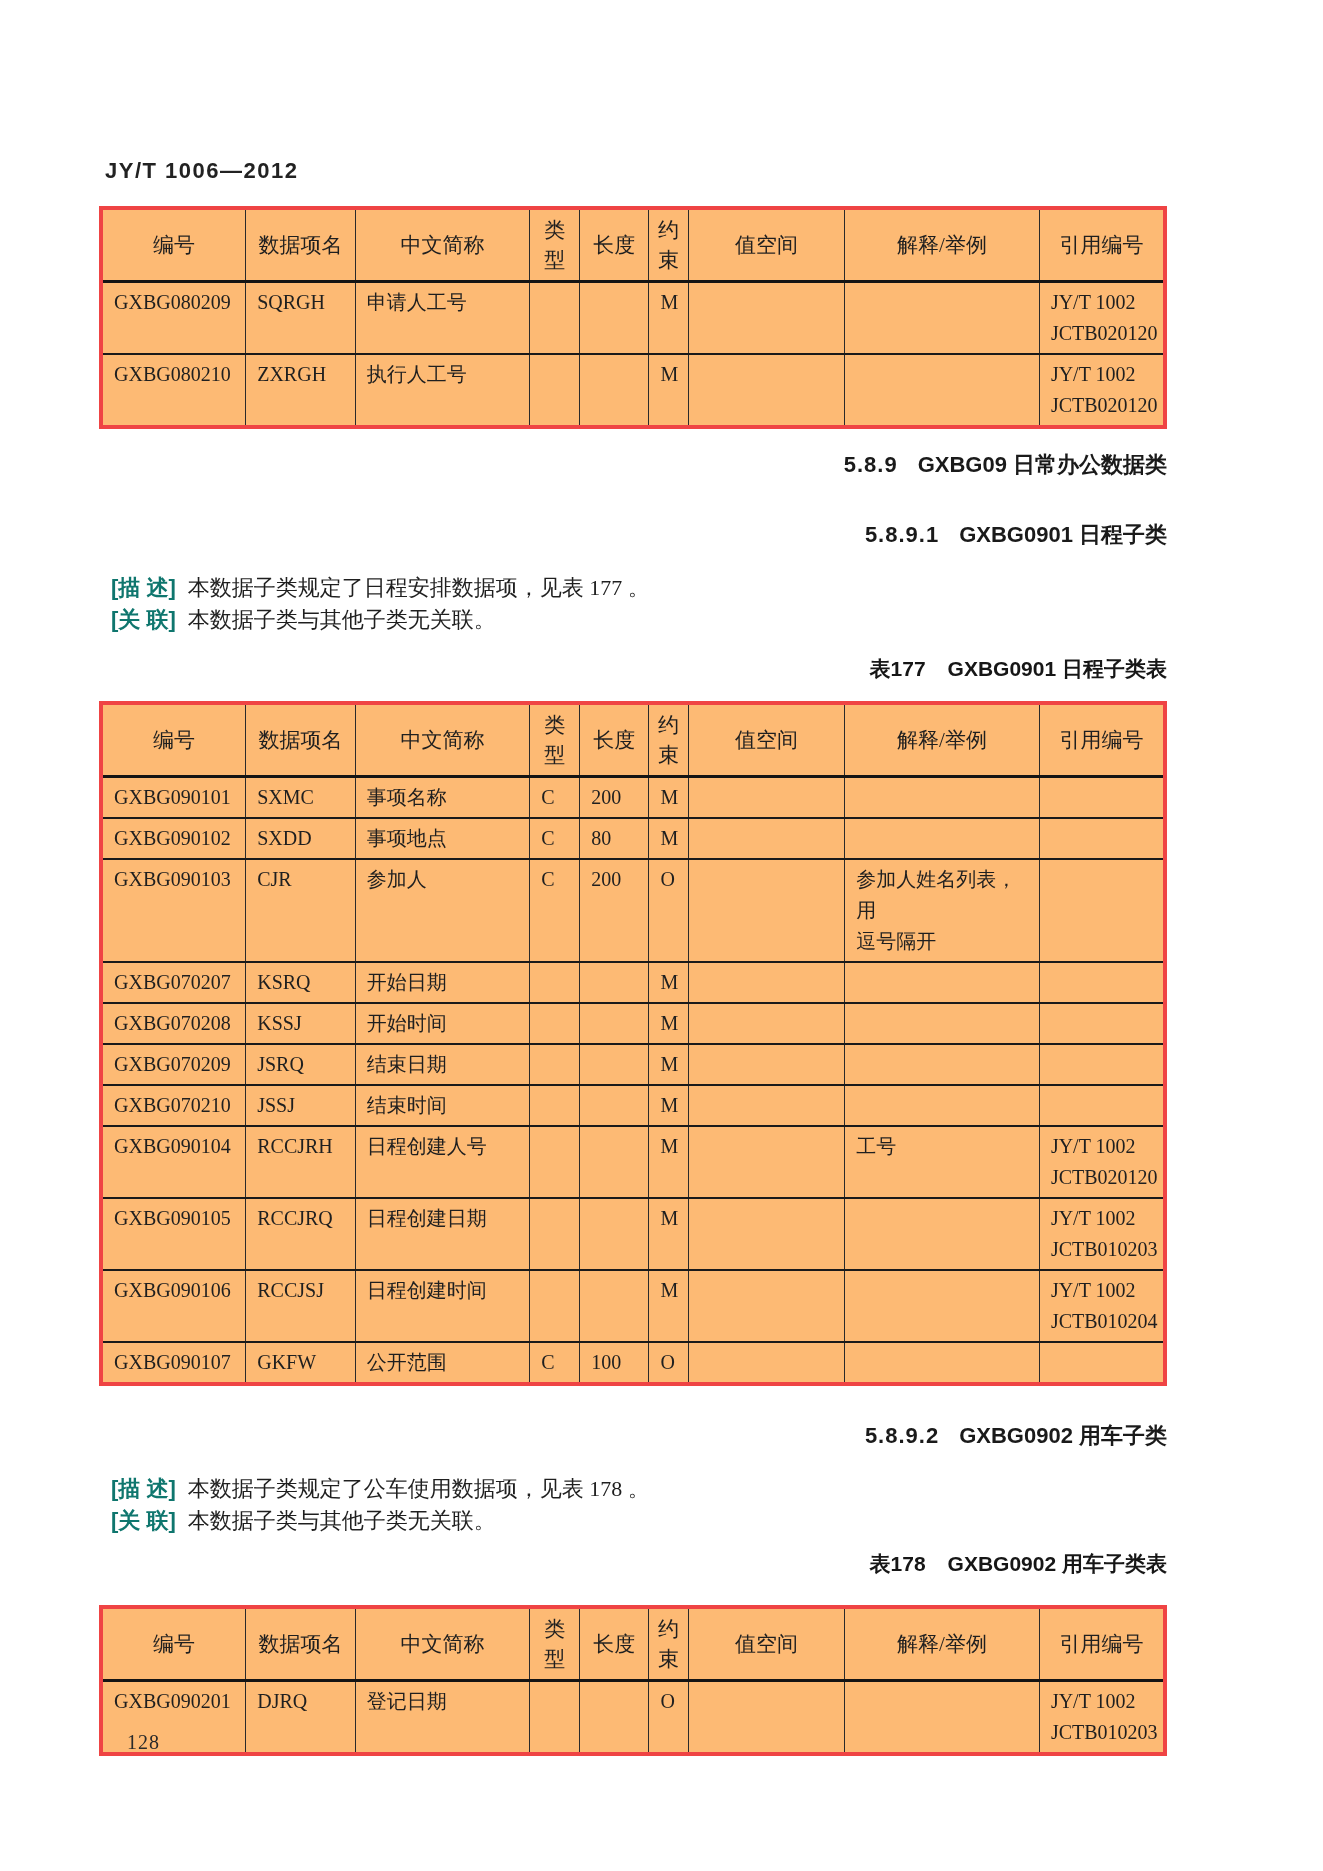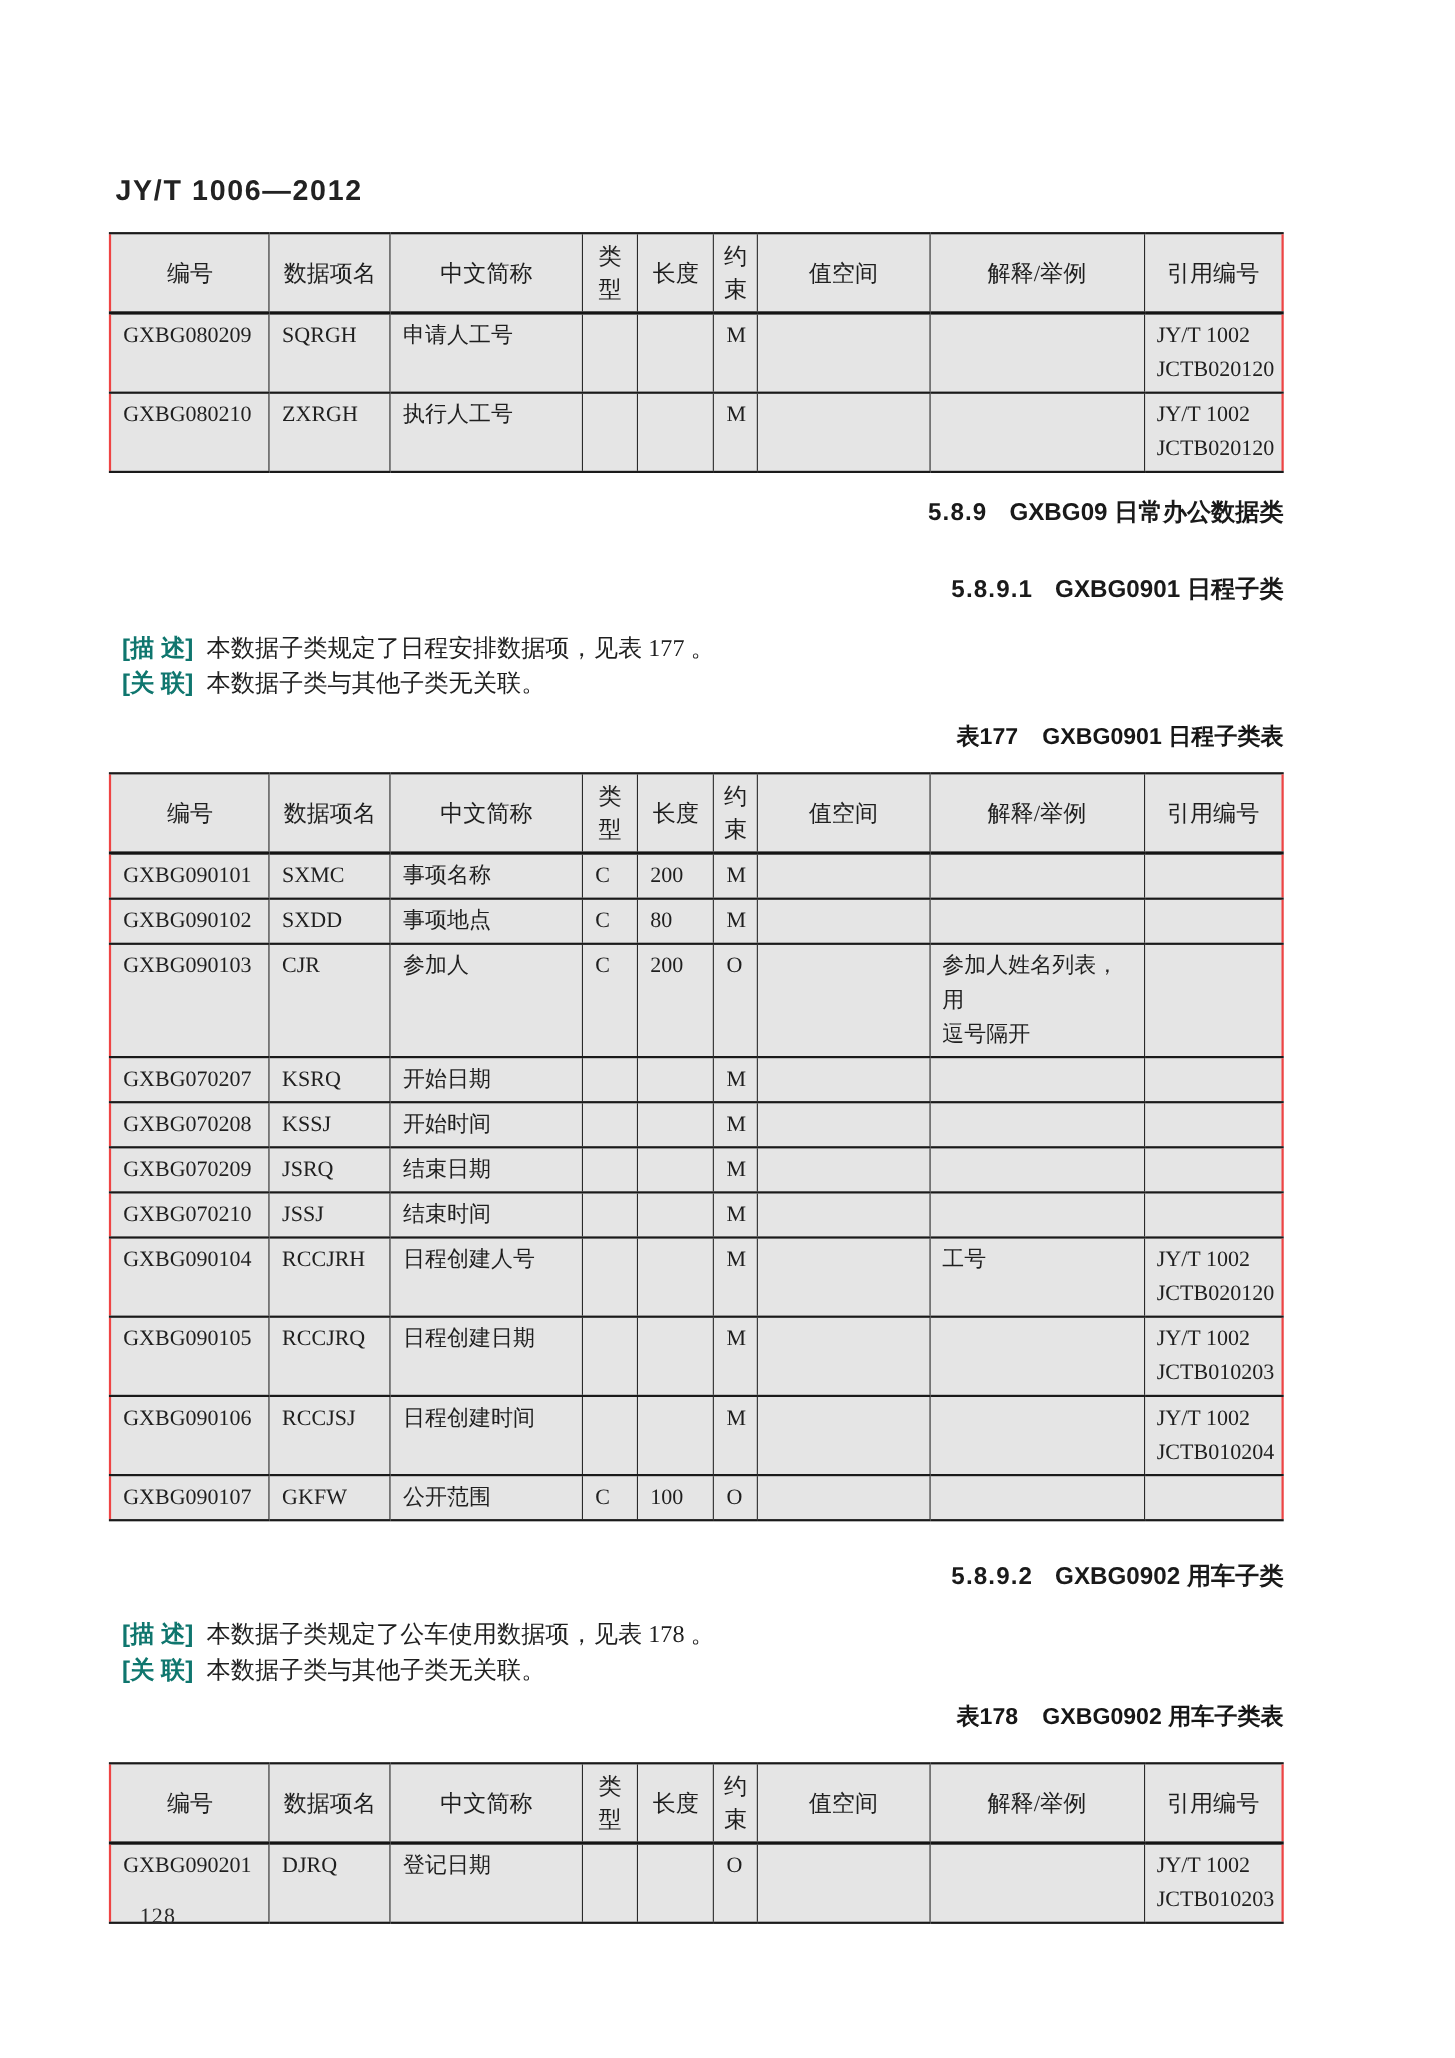--- a/index.html
+++ b/index.html
@@ -7,26 +7,26 @@
   body{
     width:1323px;height:1871px;background:#ffffff;position:relative;
     font-family:"Liberation Serif","DejaVu Serif",serif;color:#1f1f1f;
     -webkit-font-smoothing:antialiased;
   }
   .page{position:absolute;left:99px;top:0;width:1068px;}
 
   .doc-code{
     margin:158px 0 0 6px;
     font-family:"Liberation Sans","DejaVu Sans",sans-serif;
-    font-weight:600;font-size:26px;letter-spacing:1.5px;color:#222;
+    font-weight:600;font-size:22px;letter-spacing:1.5px;color:#222;
   }
 
   table.data-table{
     border-collapse:collapse;table-layout:fixed;width:100%;
-    border:2px solid #ef4444;background:#e5e5e5;
+    border:4px solid #ef4444;background:#fdba74;
   }
   table.data-table th, table.data-table td{
     border-left:1px solid #2a2a2a;border-right:1px solid #2a2a2a;
     border-top:2px solid #1a1a1a;border-bottom:2px solid #1a1a1a;
     overflow:hidden;
   }
   table.data-table th{
     font-weight:normal;text-align:center;vertical-align:middle;
     padding:5px 2px;line-height:30px;font-size:21px;
   }

